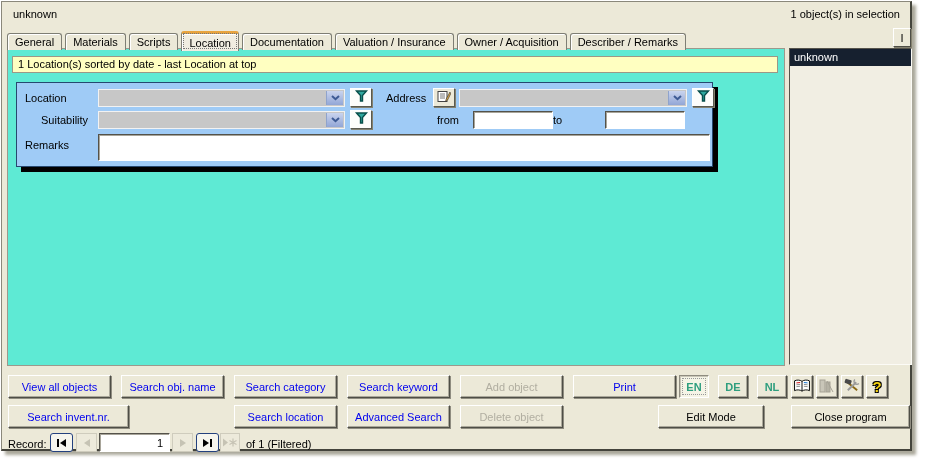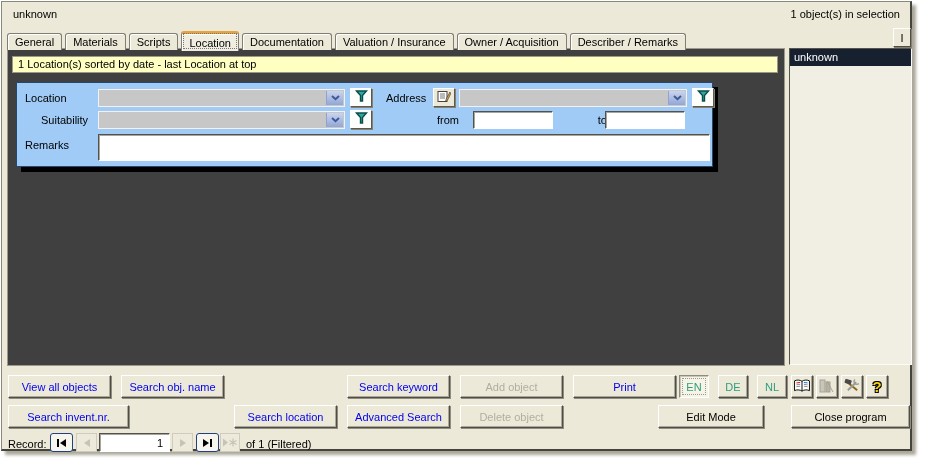--- a/index.html
+++ b/index.html
@@ -32,21 +32,21 @@
   }
   .tab.active {
     height:20px; border-top:3px solid #E8A33D;
     background:#F0EDE1;
     outline:1px dotted #777; outline-offset:-3px;
   }
 
   
   .main {
     position:absolute; left:5px; top:46px; width:778px; height:318px;
-    background:#404040; border:1px solid #9C998C; z-index:1;
+    background:#5eead4; border:1px solid #9C998C; z-index:1;
   }
   .banner {
     position:absolute; left:4px; top:7px; width:766px; height:17px;
     background:#FFFFC1; border:1px solid #9B9887;
     line-height:15px; padding-left:5px;
   }
   .bluepanel {
     position:absolute; left:8px; top:33px; width:697px; height:85px;
     background:#9FCBF6; border:1px solid #26486F;
     box-shadow:5px 5px 0 #000;
@@ -106,21 +106,21 @@
     position:absolute; height:23px; padding:0;
     background:#ECE9D8;
     border:1px solid; border-color:#FFFFFF #4E4E46 #4E4E46 #FFFFFF;
     box-shadow:inset -1px -1px 0 #ABA89B, 1px 1px 0 #8F8C80;
     font:11px "Liberation Sans", sans-serif;
     display:flex; align-items:center; justify-content:center;
     cursor:pointer; white-space:nowrap;
   }
   .xpbtn.link { color:#0000EE; }
   .xpbtn.disabled { color:#B1AEA1; cursor:default; }
-  .xpbtn.lang { color:#2E9E7E; }
+  .xpbtn.lang { color:#2E9E7E;font-weight:bold; }
   .xpbtn.lang.active {
     background:#F5F4E6;
     border-color:#8F8C80 #FFF #FFF #8F8C80;
     box-shadow:inset 1px 1px 0 #C9C6B8;
     outline:1px dotted #999; outline-offset:-4px;
   }
   .helpmark {
     color:#F5D312; font-weight:bold; font-size:15px; line-height:1;
     text-shadow:1px 1px 0 #000, -1px -1px 0 #000, 1px -1px 0 #000, -1px 1px 0 #000;
   }
@@ -224,35 +224,36 @@
       <button class="ybtn" style="left:333px;top:27px">
         <span>
           <svg width="13" height="12" viewBox="0 0 13 12">
               <path d="M1.5 1 L5.5 5.5 L5.5 11 L7.5 11 L7.5 5.5 L11.5 1 Z" fill="#2FA79E" stroke="#084F4B" stroke-width="1.4"></path>
             </svg>
         </span>
       </button>
 
       <span class="lbl" style="left:400px;top:31px;width:42px;text-align:right;display:inline-block">from</span>
       <input class="tinp" style="left: 456px; top: 28px; width: 80px;" value="">
-      <span class="lbl" style="left:556px;top:31px;width:34px;text-align:right;display:inline-block">to</span>
+      <span class="lbl" style="left:536px;top:31px;width:34px;display:inline-block">to</span>
       <input class="tinp" style="left: 588px; top: 28px; width: 80px;" value="">
 
       <span class="lbl" style="left:8px;top:56px">Remarks</span>
       <input class="tinp" style="left: 81px; top: 51px; width: 612px; height: 27px;" value="">
     </div>
   </div>
 
   <button class="ibtn">I</button>
   <div class="sidebar">
     <div class="sel-item">unknown</div>
   </div>
 
   <button class="xpbtn link" style="left:6px;top:373px;width:103px">View all objects</button>
   <button class="xpbtn link" style="left:119px;top:373px;width:103px">Search obj. name</button>
+  <button class="xpbtn link" style="left:232px;top:373px;width:103px">Search category</button>
   <button class="xpbtn link" style="left:345px;top:373px;width:103px">Search keyword</button>
   <button class="xpbtn link" style="left:571px;top:373px;width:103px">Print</button>
   <button class="xpbtn disabled" style="left:458px;top:373px;width:103px">Add object</button>
 
   <button class="xpbtn lang active" style="left:677px;top:373px;width:30px">EN</button>
   <button class="xpbtn lang" style="left:716px;top:373px;width:30px">DE</button>
   <button class="xpbtn lang" style="left:755px;top:373px;width:30px">NL</button>
 
   <button class="xpbtn" style="left:789px;top:373px;width:22px">
     <span>

